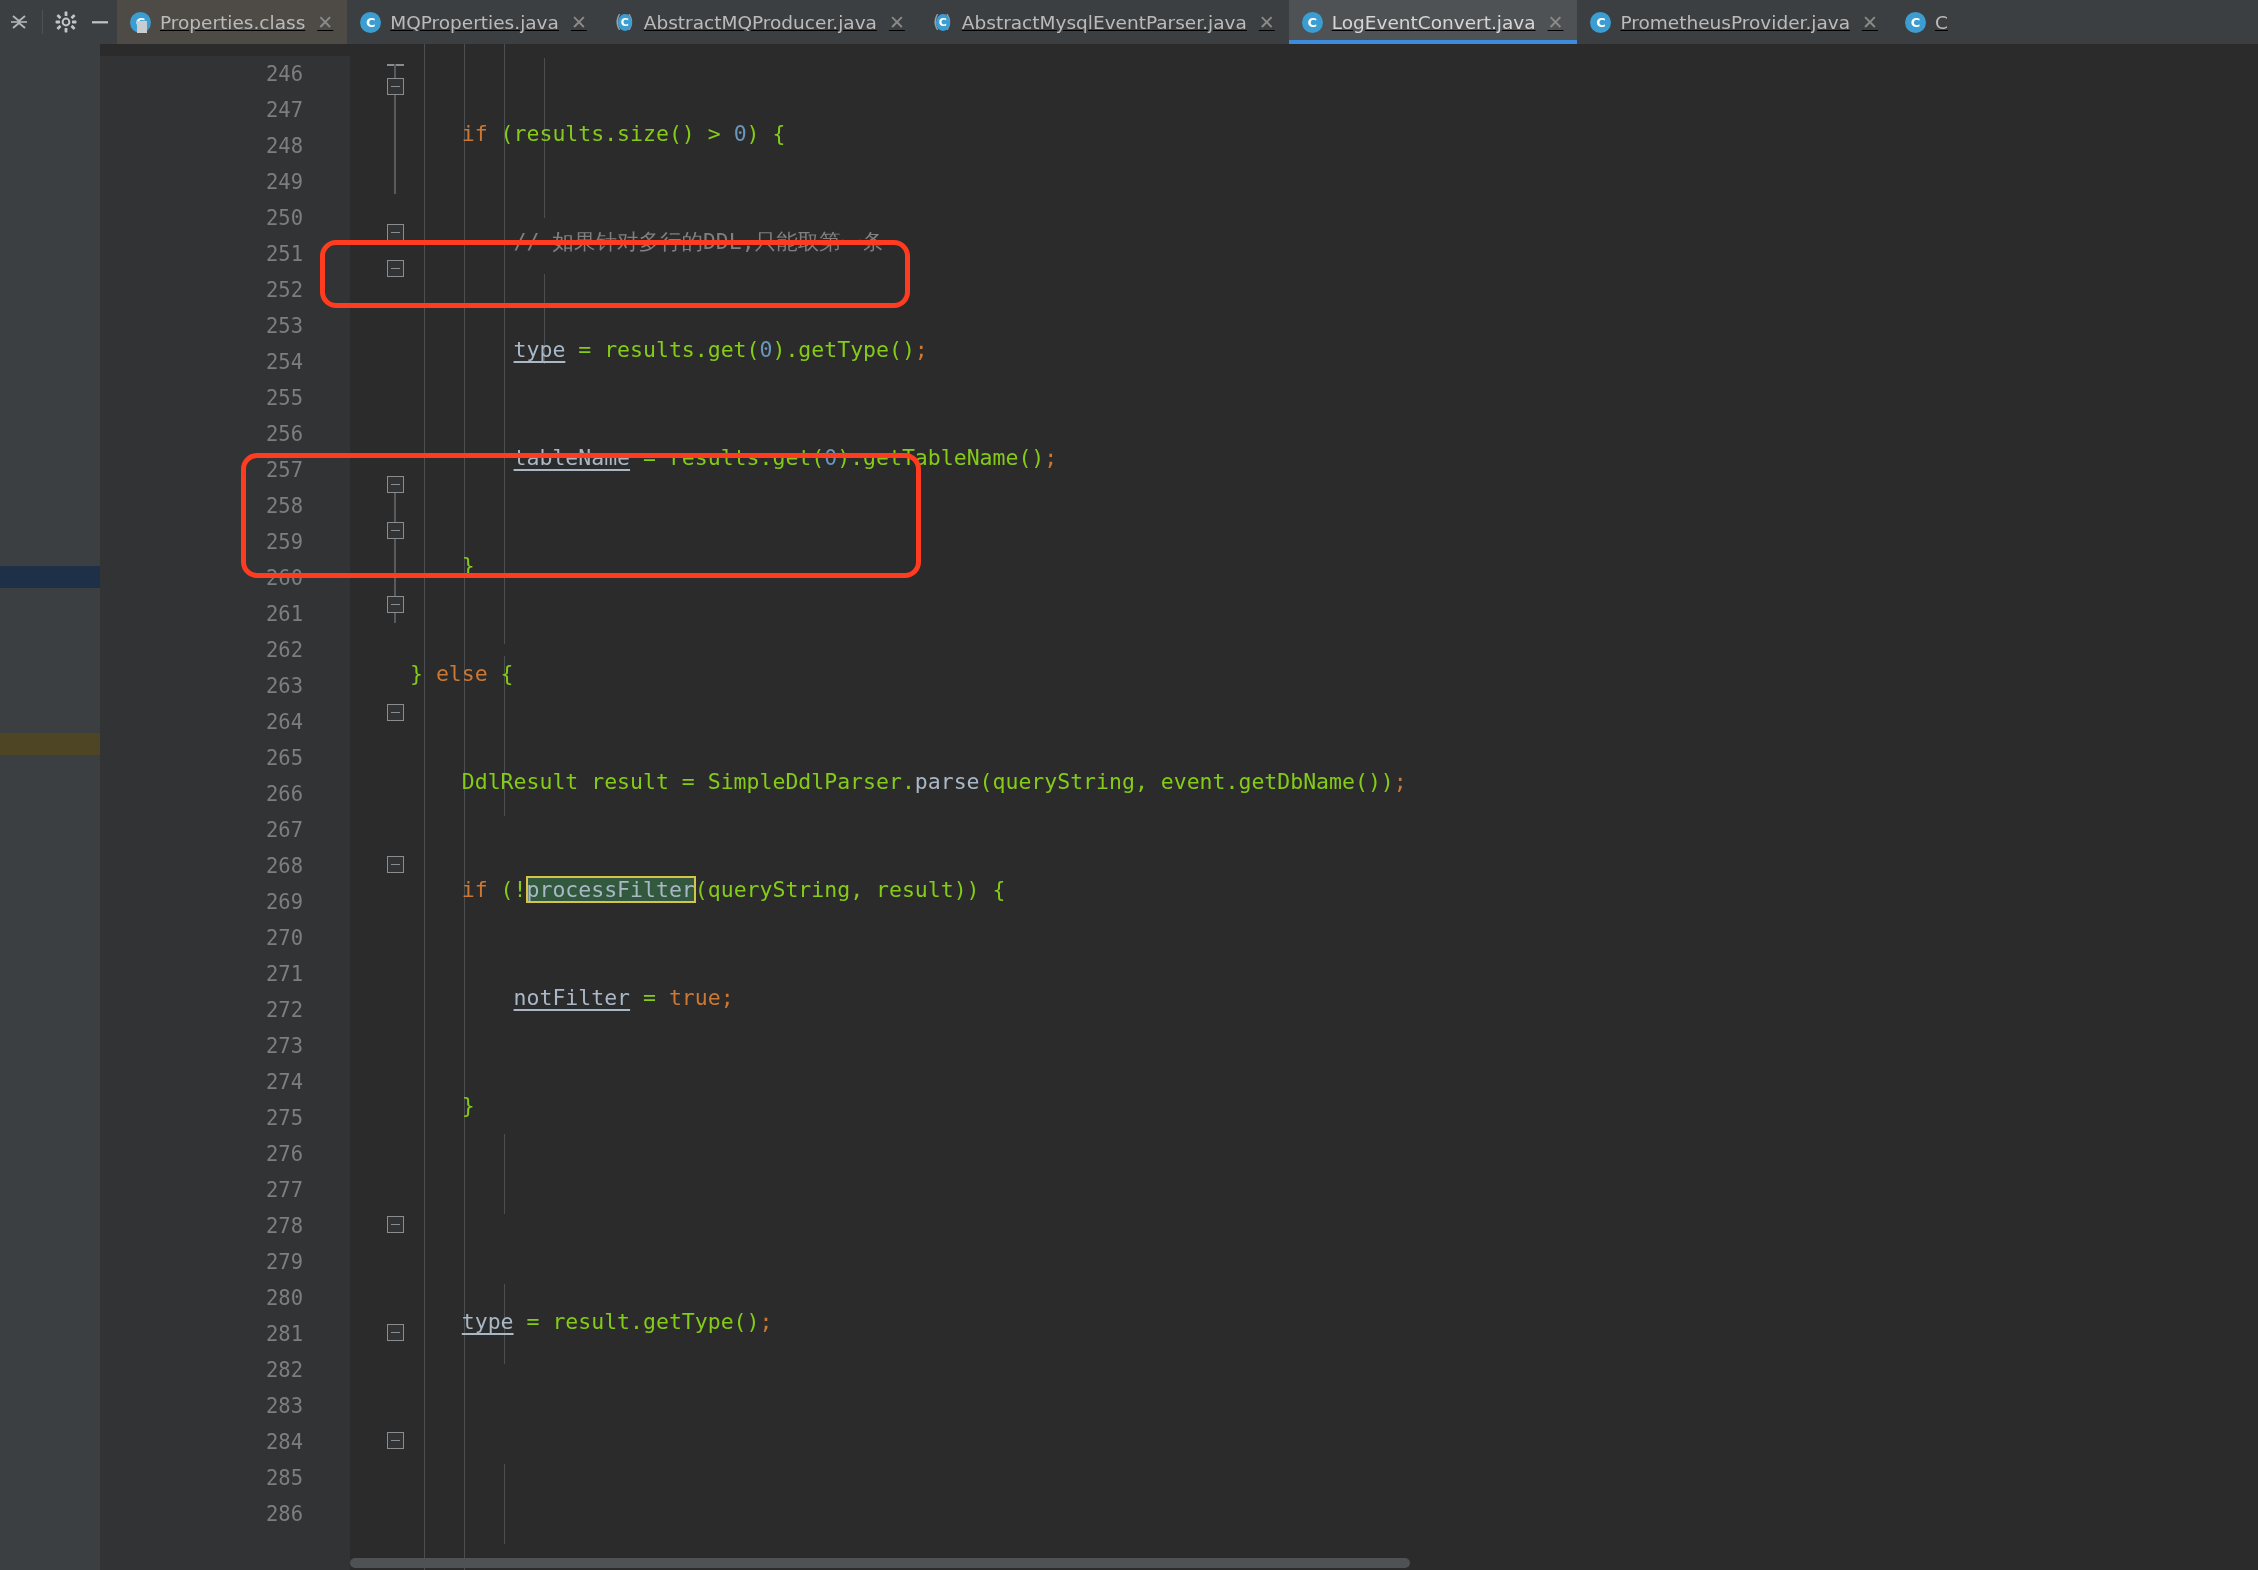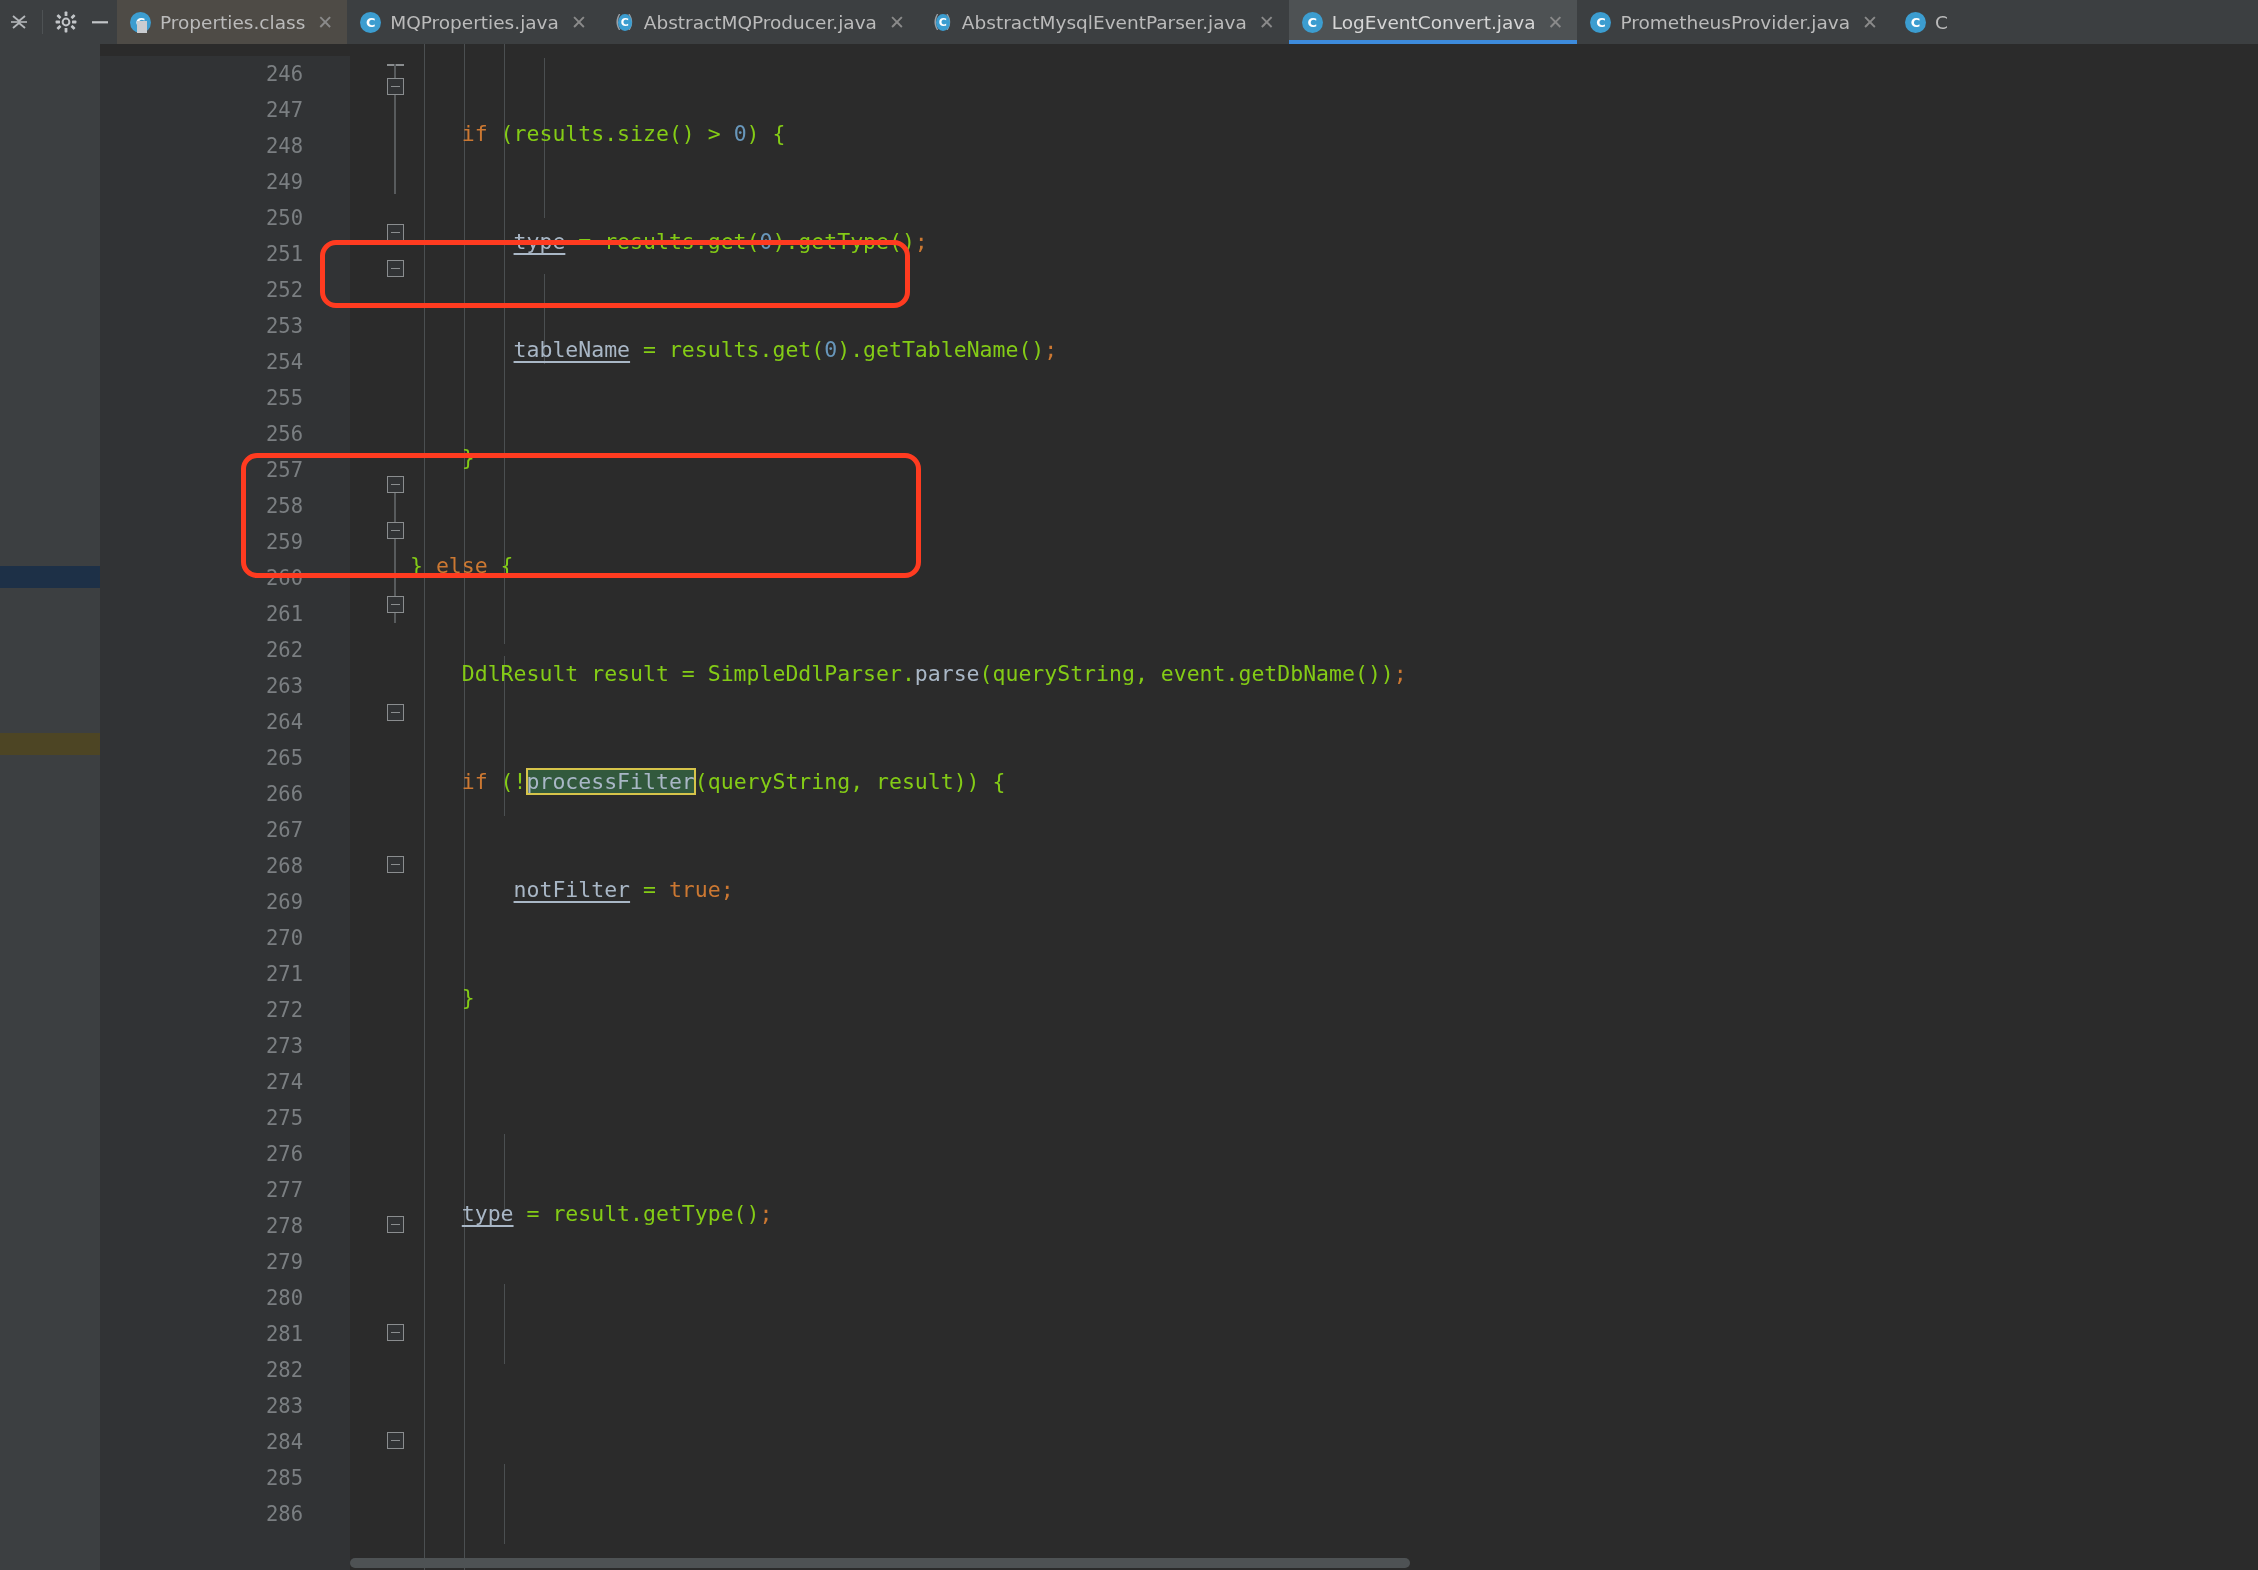--- a/index.html
+++ b/index.html
@@ -12,21 +12,21 @@
   .rail-marks{position:absolute;left:0;top:0;width:100px;height:1570px;}
   .rail-mark{position:absolute;left:0;width:100px;}
 
   
   .tabbar{position:absolute;left:0;top:0;width:2258px;height:44px;background:#3c3f41;display:flex;align-items:center;}
   .tool-icons{display:flex;align-items:center;height:44px;padding-left:2px;}
   .ticon{width:34px;height:44px;display:flex;align-items:center;justify-content:center;color:#b4b7ba;}
   .ticon svg{display:block;}
   .tb-sep{width:1px;height:24px;background:#4e5254;margin:0 6px;}
 
-  .tabs{display:flex;align-items:center;height:44px;flex:1;overflow:hidden;}
+  .tabs{display:flex;align-items:center;height:44px;flex:1;overflow:hidden;text-decoration:underline;}
   .tab{display:flex;align-items:center;gap:9px;padding:0 14px 0 13px;height:44px;
        font-family:"DejaVu Sans",sans-serif;font-size:18.5px;color:#bbbbbb;white-space:nowrap;position:relative;}
   .tab.sel-dim{background:#4e4b46;}
   .tab.active{background:#4e5254;color:#d6d6d6;}
   .tab.active::after{content:"";position:absolute;left:0;right:0;bottom:0;height:4px;background:#3d8bdc;}
   .tab .cls{font-family:"DejaVu Sans",sans-serif;font-size:19px;color:#8a8a8a;margin-left:3px;line-height:1;}
   .jicon{width:21px;height:21px;flex:0 0 21px;position:relative;}
   .jicon .circ{position:absolute;left:0;top:0;width:21px;height:21px;border-radius:50%;
       background:#3c9dd0;display:flex;align-items:center;justify-content:center;
       font-family:"DejaVu Sans",sans-serif;font-size:13px;color:#ffffff;font-weight:bold;}
@@ -255,20 +255,21 @@
         <div class="iguide" style="left:134px;top:14px;height:160px;"></div>
         <div class="iguide" style="left:134px;top:230px;height:90px;"></div>
         <div class="iguide" style="left:94px;top:612px;height:160px;"></div>
         <div class="iguide" style="left:94px;top:1090px;height:80px;"></div>
         <div class="iguide" style="left:94px;top:1240px;height:80px;"></div>
         <div class="iguide" style="left:94px;top:1420px;height:80px;"></div>
       </div>
 
       <div class="code">
         <div class="cl"><span class="pl">    </span><span class="kw">if</span><span class="pl"> (results.size() &gt; </span><span class="num">0</span><span class="pl">) {</span></div>
+        <div class="cl"><span class="pl">        </span><span class="cm">// 如果针对多行的DDL,只能取第一条</span></div>
         <div class="cl"><span class="pl">        </span><span class="fld">type</span><span class="pl"> = results.get(</span><span class="num">0</span><span class="pl">).getType()</span><span class="kw">;</span></div>
         <div class="cl"><span class="pl">        </span><span class="fld">tableName</span><span class="pl"> = results.get(</span><span class="num">0</span><span class="pl">).getTableName()</span><span class="kw">;</span></div>
         <div class="cl"><span class="pl">    }</span></div>
         <div class="cl"><span class="pl">} </span><span class="kw">else</span><span class="pl"> {</span></div>
         <div class="cl"><span class="pl">    DdlResult result = SimpleDdlParser.</span><span class="mth">parse</span><span class="pl">(queryString, event.getDbName())</span><span class="kw">;</span></div>
         <div class="cl"><span class="pl">    </span><span class="kw">if</span><span class="pl"> (!</span><span class="findhl">processFilter</span><span class="pl">(queryString, result)) {</span></div>
         <div class="cl"><span class="pl">        </span><span class="fld">notFilter</span><span class="pl"> = </span><span class="kw">true;</span></div>
         <div class="cl"><span class="pl">    }</span></div>
         <div class="cl"><span class="pl"> </span></div>
         <div class="cl"><span class="pl">    </span><span class="fld">type</span><span class="pl"> = result.getType()</span><span class="kw">;</span></div>

